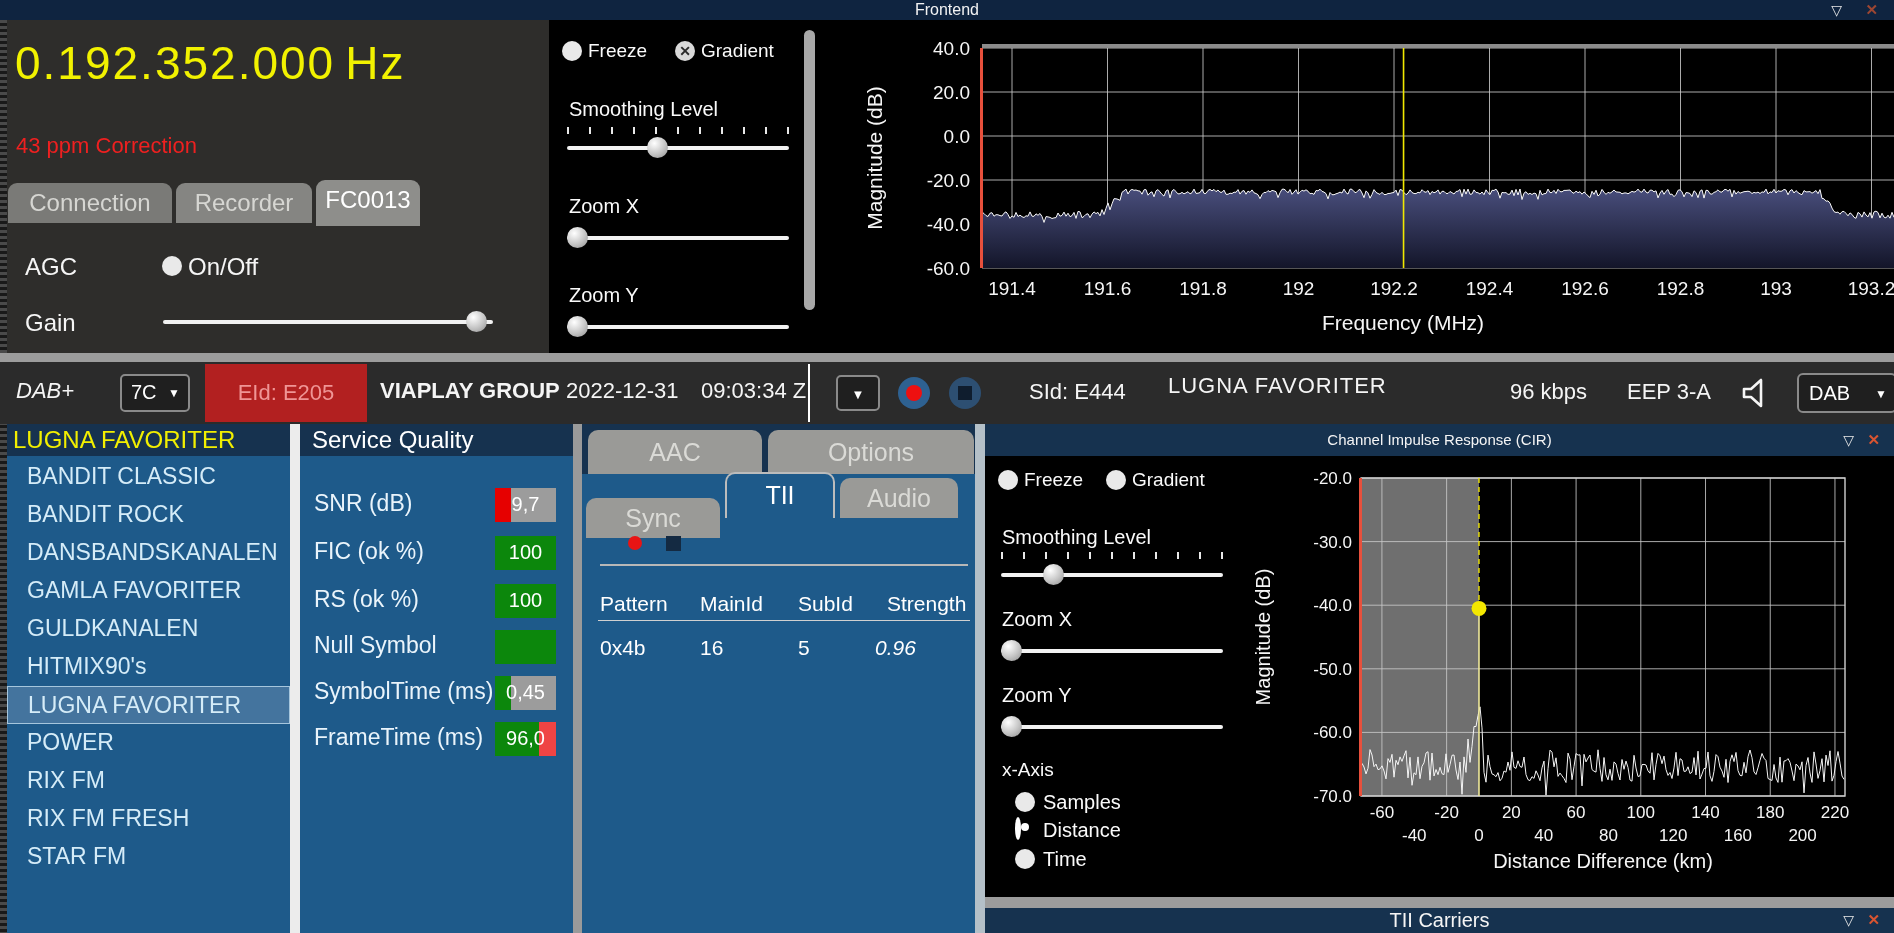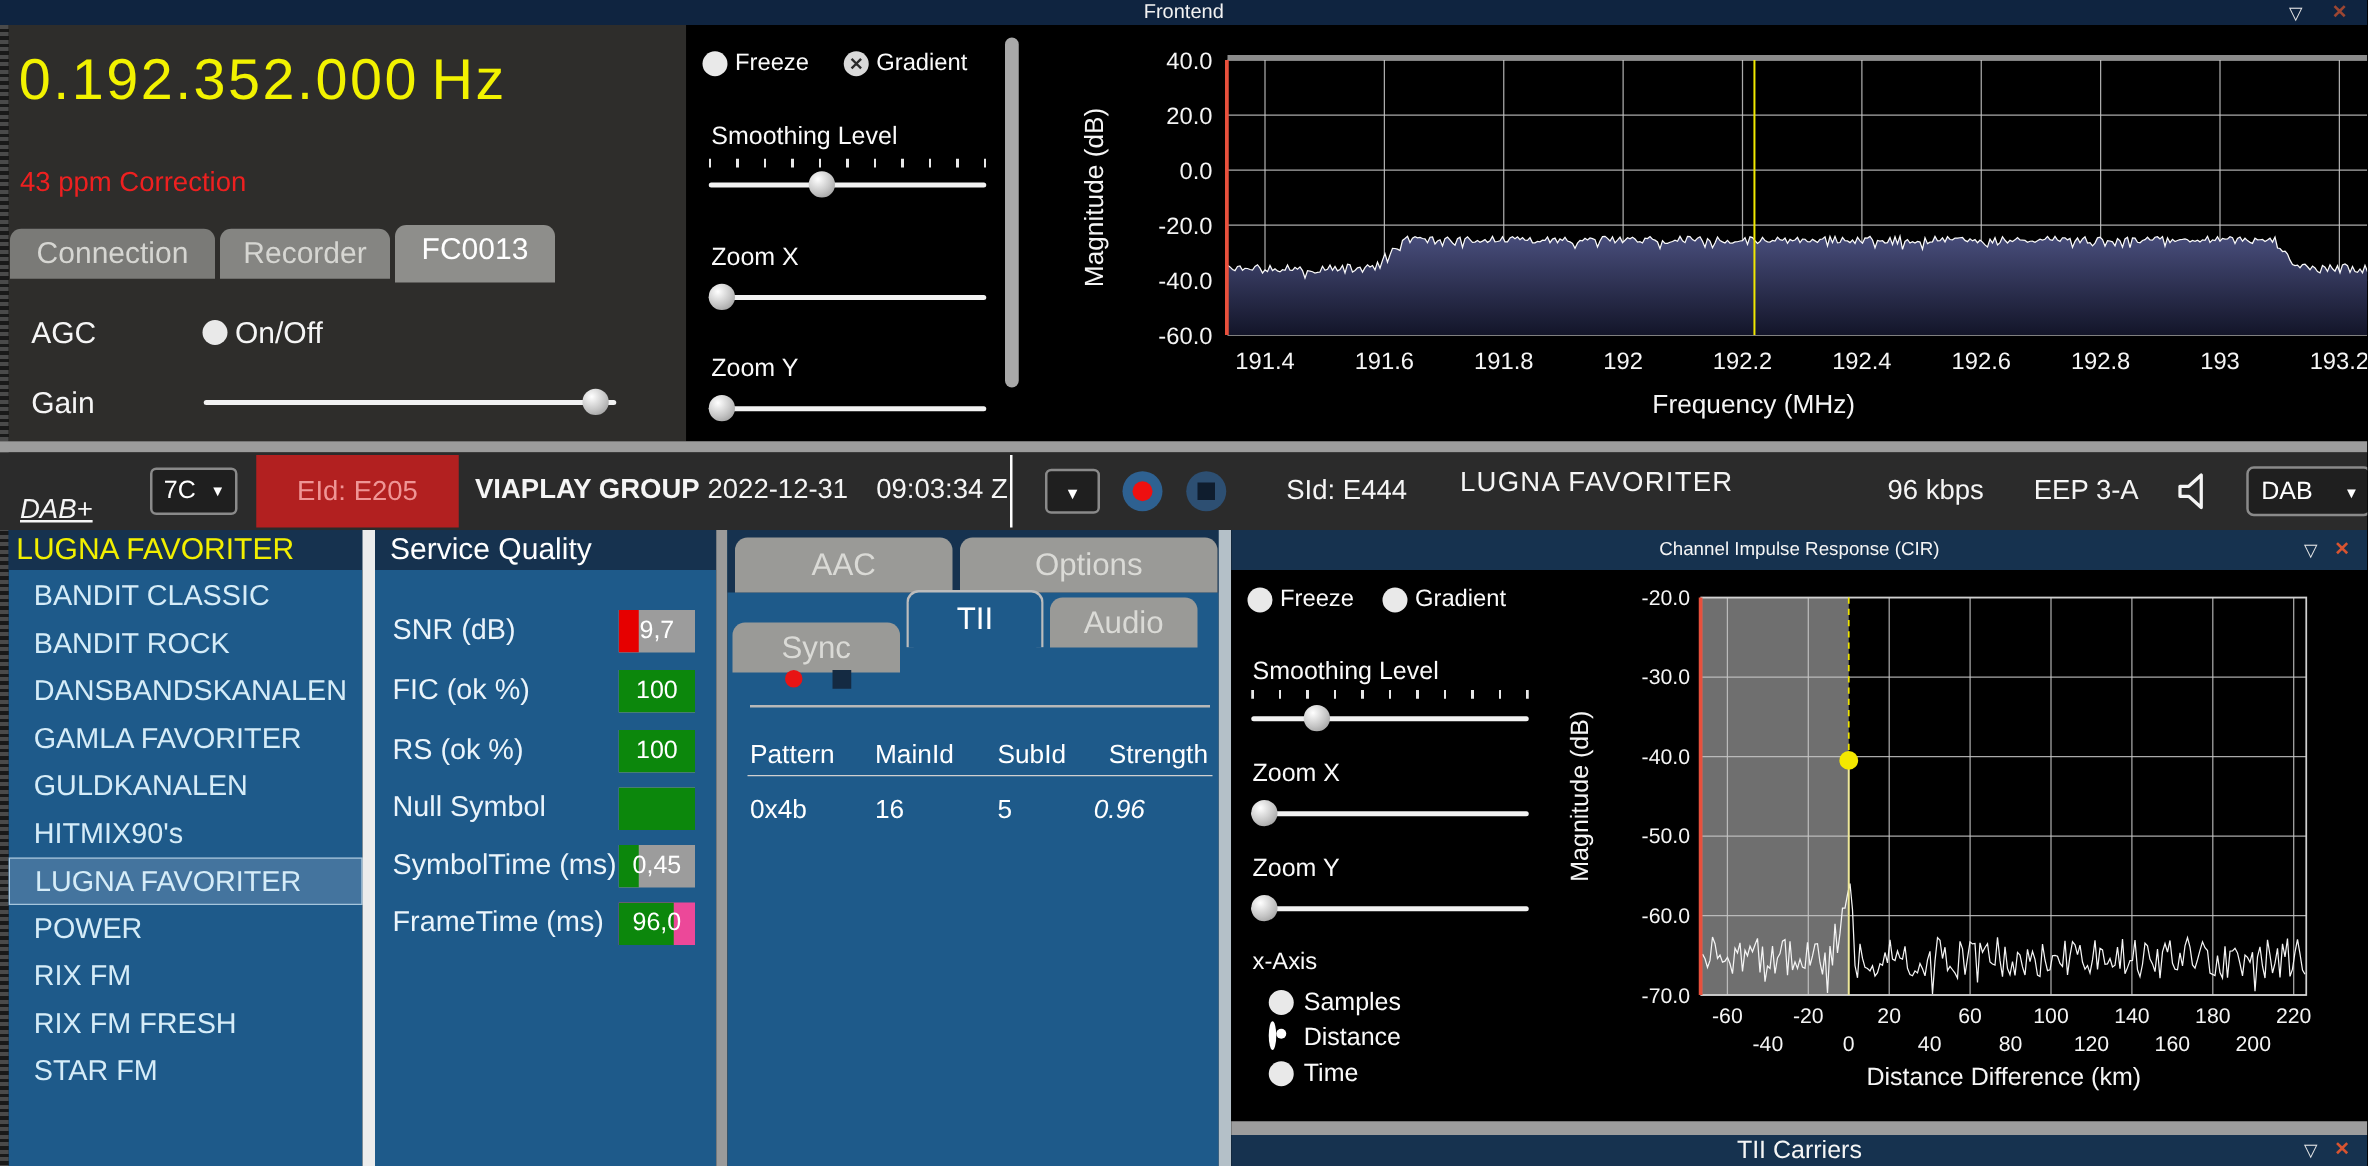--- a/index.html
+++ b/index.html
@@ -42,21 +42,21 @@
   #scrollcol{position:absolute;left:800px;top:20px;width:20px;height:333px;background:#000;}
   #scrollcol .bar{position:absolute;left:4px;top:10px;width:11px;height:280px;background:#a8a8a8;border-radius:6px;}
 
   #frontend-plot{position:absolute;left:820px;top:20px;}
 
   #hstrip{position:absolute;left:0;top:353px;width:1894px;height:9px;background:#9c9c9c;}
 
   
   #dabbar{position:absolute;left:0;top:362px;width:1894px;height:62px;background:#2b2b2b;}
   #dabbar .txt{position:absolute;font-size:22px;color:#f5f5f5;white-space:nowrap;}
-  #mode{left:16px;top:32px;font-style:italic;font-size:24px;text-decoration:underline;}
+  #mode{left:16px;top:16px;font-style:italic;font-size:24px;}
   .mini-select{position:absolute;border:2px solid #8a8a8a;border-radius:5px;background:#1f1f1f;color:#fff;}
   #ch-select{left:120px;top:12px;width:70px;height:38px;}
   #ch-select .val{position:absolute;left:9px;top:5px;font-size:20px;}
   #ch-select .arr{position:absolute;right:8px;top:10px;font-size:12px;}
   #eid-block{position:absolute;left:205px;top:2px;width:162px;height:58px;background:#b22020;
              color:#ef9595;font-size:22px;text-align:center;line-height:58px;}
   #ensemble{left:380px;top:16px;color:#f2ef00;font-weight:bold;}
   #dt-date{left:566px;top:16px;}
   #dt-time{left:701px;top:16px;}
   #vsep{position:absolute;left:808px;top:2px;width:2px;height:58px;background:#fff;}
@@ -136,21 +136,21 @@
   </div>
 
   <div id="tuner">
     <div id="freq">
       <span>0.192.352.000</span><span class="unit">Hz</span>
     </div>
     <div id="correction">43 ppm Correction</div>
     <div id="tuner-tabs">
         <div class="ttab" style="left: 1px; width: 164px; background: rgb(122, 122, 119);">Connection</div>
         <div class="ttab" style="left: 169px; width: 136px; background: rgb(133, 133, 130);">Recorder</div>
-        <div class="ttab active" style="left: 309px; width: 128px; background: rgb(142, 142, 139);">FC0013</div>
+        <div class="ttab active" style="left: 309px; width: 104px; background: rgb(142, 142, 139);">FC0013</div>
       </div>
     <div class="row-label abs" style="left:18px;top:233px;">AGC</div>
     <span class="radio abs" style="left:155px;top:236px;"></span>
     <div class="row-label abs" style="left:181px;top:233px;">On/Off</div>
     <div class="row-label abs" style="left:18px;top:289px;">Gain</div>
     <div class="slider" style="left:156px;top:291px;width:330px;">
       <div class="track"></div>
       <div class="handle" style="left: 302.82px;"></div>
     </div>
   </div>
@@ -316,21 +316,21 @@
           <div class="sq-bar" style="top: 206px; background: rgb(156, 156, 156);">
             <div class="sq-fill" style="width: 100%; background: rgb(12, 135, 12);"></div>
             <div class="sq-val"></div>
           </div>
           <div class="sq-label" style="top: 254px;">SymbolTime (ms)</div>
           <div class="sq-bar" style="top: 252px; background: rgb(156, 156, 156);">
             <div class="sq-fill" style="width: 27%; background: rgb(12, 135, 12);"></div>
             <div class="sq-val">0,45</div>
           </div>
           <div class="sq-label" style="top: 300px;">FrameTime (ms)</div>
-          <div class="sq-bar" style="top: 298px; background: #ec4899;">
+          <div class="sq-bar" style="top: 298px; background: #ef4444;">
             <div class="sq-fill" style="width: 72%; background: rgb(12, 135, 12);"></div>
             <div class="sq-val">96,0</div>
           </div>
         </div>
     </div>
 
     <div id="gsplit" class="vsplit"></div>
 
     <div id="details">
       <div class="navy-strip"></div>

